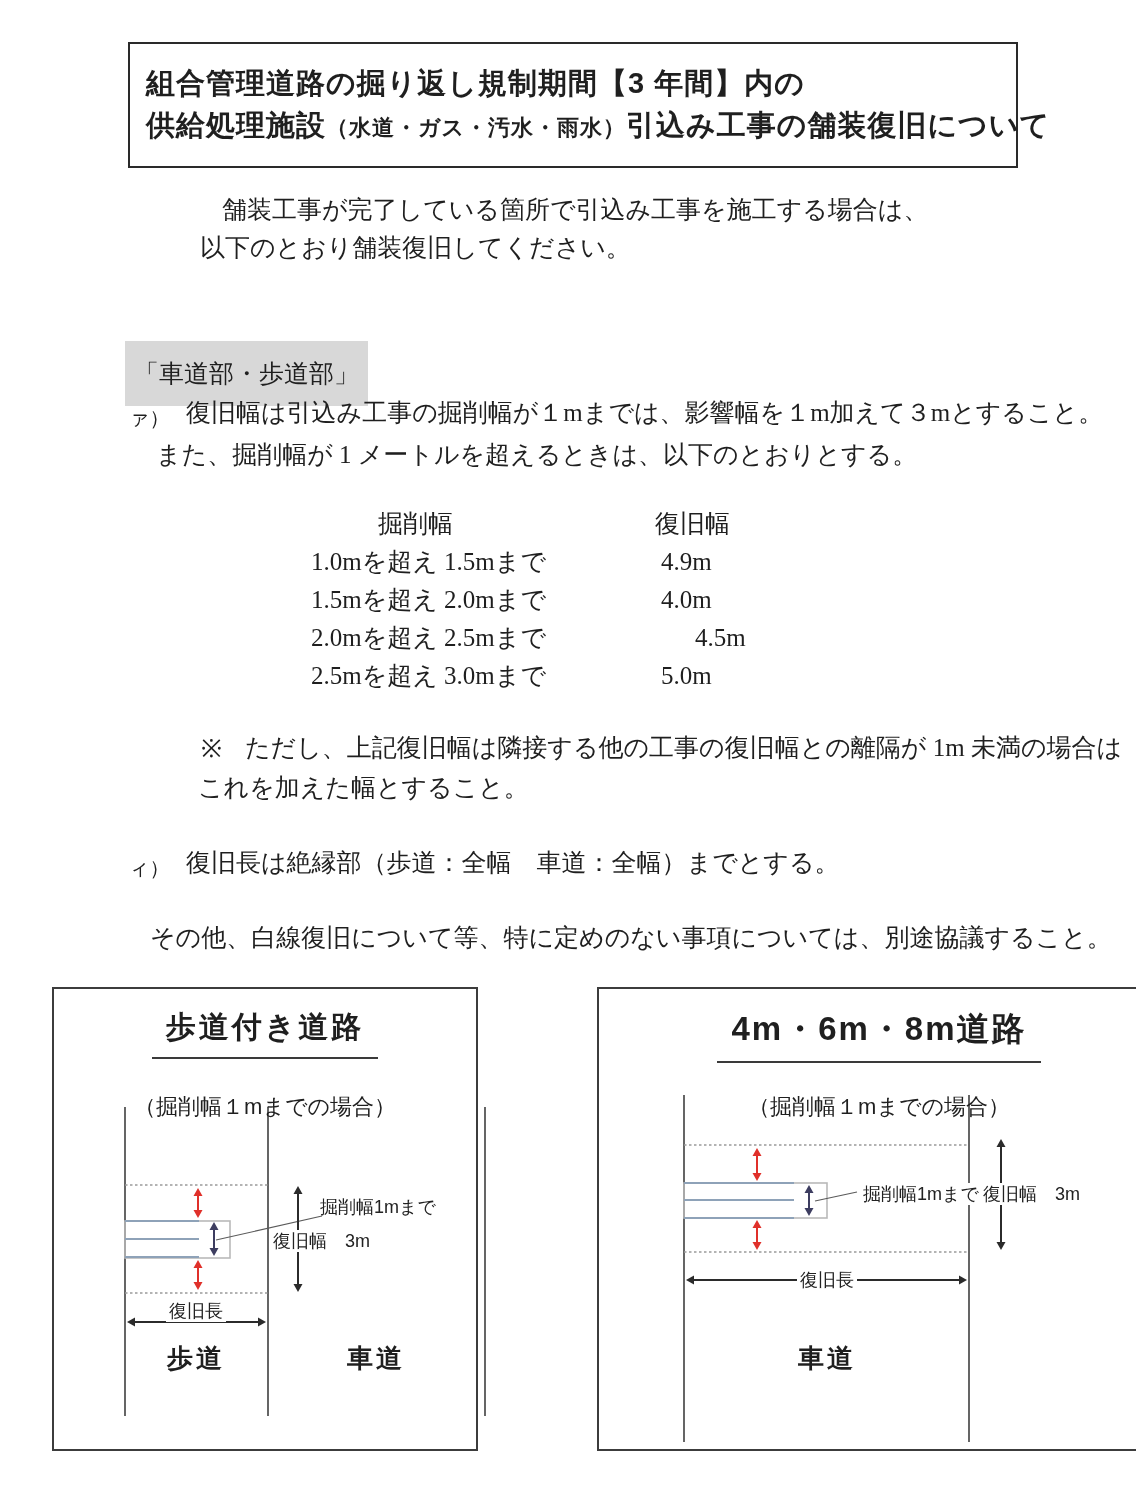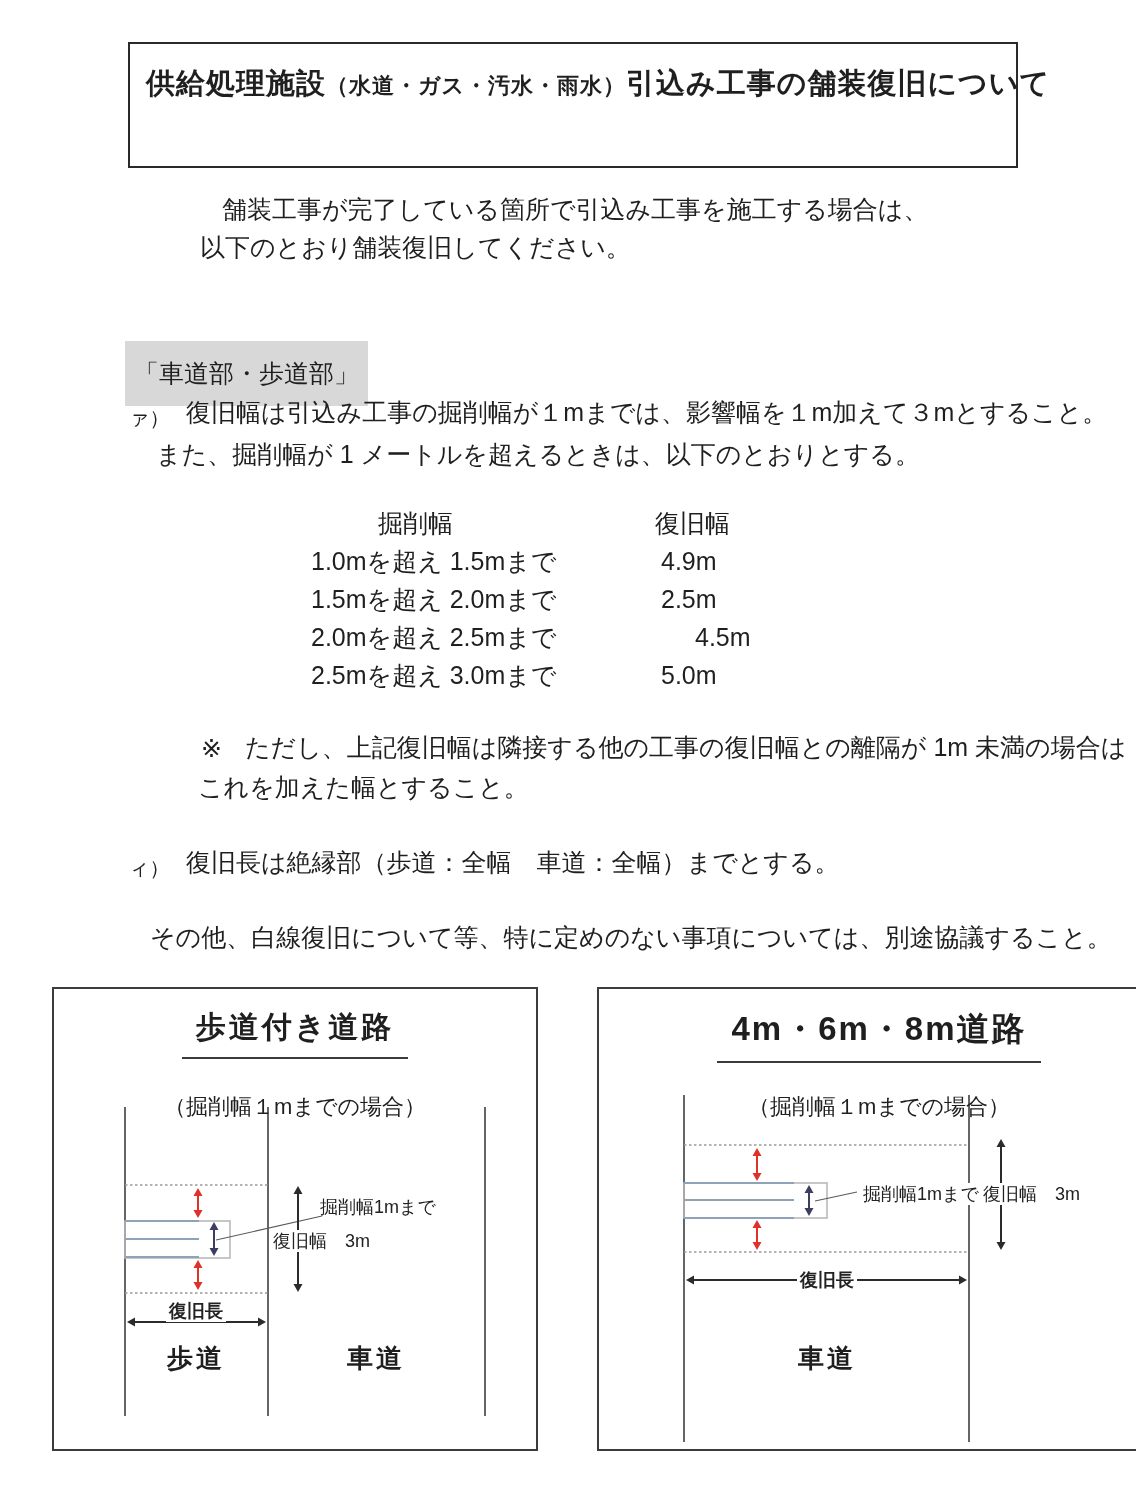--- a/index.html
+++ b/index.html
@@ -1,83 +1,84 @@
 <!DOCTYPE html>
 <html><head>
 <meta charset="utf-8">
 <style>
   html,body{margin:0;padding:0;background:#fff;}
   .page{position:relative;width:1136px;height:1487px;background:#ffffff;overflow:hidden;
         font-family:"Liberation Sans","DejaVu Sans",sans-serif;color:#1f1f1f;}
-  .abs{position:absolute;font-size:25px;line-height:33px;white-space:nowrap;}
+  .abs{position:absolute;font-size:25px;line-height:33px;white-space:nowrap;font-family:Liberation Serif, serif;}
   .small-marker{font-size:20px;}
   .title-box{position:absolute;left:128px;top:42px;width:890px;height:126px;
              border:2px solid #2a2a2a;box-sizing:border-box;padding:18px 0 0 16px;}
   .title-line{font-size:29px;font-weight:bold;line-height:42px;white-space:nowrap;letter-spacing:1px;}
   .title-paren{font-size:22px;}
   .section-header{position:absolute;left:125px;top:341px;background:#d8d8d8;
                   font-size:25px;padding:16px 9px;white-space:nowrap;}
   .dbox{position:absolute;top:987px;height:464px;border:2px solid #3c3c3c;box-sizing:border-box;background:#fff;}
   .dbox svg{position:absolute;left:0;top:0;}
   .dtitle-wrap{position:absolute;left:0;right:0;top:18px;text-align:center;}
   .dtitle{display:inline-block;font-size:30px;font-weight:bold;letter-spacing:3px;
           border-bottom:2px solid #3a3a3a;padding:0 14px 9px;white-space:nowrap;}
   .dtitle.big{font-size:33px;letter-spacing:2px;}
   .dsub{position:absolute;left:0;right:0;top:74px;text-align:center;font-size:22px;white-space:nowrap;margin-top:29px;}
   .dlabel{position:absolute;font-size:18px;color:#222;white-space:nowrap;line-height:22px;}
   .dlabel.bg{background:#ffffff;padding:0 3px;}
-  .center{transform:translateX(-50%);font-weight:bold;}
+  .center{transform:translateX(-50%);}
   .lane{position:absolute;font-size:26px;font-weight:bold;letter-spacing:3px;
         transform:translateX(-50%);white-space:nowrap;}
   .road{stroke:#3f3f3f;stroke-width:1.6;}
   .dash{stroke:#9b9b9b;stroke-width:1.6;stroke-dasharray:2.5 2.5;}
   .trench{fill:none;stroke:#b9b9b9;stroke-width:1.6;}
   .pipe{stroke:#8ea2b8;stroke-width:2;}
   .leader{stroke:#5a5a5a;stroke-width:1.1;}
 </style>
 </head>
 <body>
 
 <div class="page">
 
   <div class="title-box">
+    <div class="title-line">組合管理道路の掘り返し規制期間【3 年間】内の</div>
     <div class="title-line"><span>供給処理施設</span><span class="title-paren">（水道・ガス・汚水・雨水）</span><span>引込み工事の舗装復旧について</span></div>
   </div>
 
   <div class="abs" style="left:222px;top:193px">舗装工事が完了している箇所で引込み工事を施工する場合は、</div>
   <div class="abs" style="left:200px;top:231px">以下のとおり舗装復旧してください。</div>
 
   <div class="section-header">「車道部・歩道部」</div>
 
   <div class="abs small-marker" style="left:129px;top:402px">ァ）</div>
   <div class="abs" style="left:186px;top:396px">復旧幅は引込み工事の掘削幅が１mまでは、影響幅を１m加えて３mとすること。</div>
   <div class="abs" style="left:156px;top:438px">また、掘削幅が 1 メートルを超えるときは、以下のとおりとする。</div>
 
   <div class="abs" style="left:378px;top:507px">掘削幅</div>
   <div class="abs" style="left:655px;top:507px">復旧幅</div>
 
   <div class="abs" style="left:311px;top:545px">1.0mを超え 1.5mまで</div>
   <div class="abs" style="left:661px;top:545px">4.9m</div>
   <div class="abs" style="left:311px;top:583px">1.5mを超え 2.0mまで</div>
-  <div class="abs" style="left:661px;top:583px">2.5m</div>
+  <div class="abs" style="left:661px;top:583px">4.0m</div>
   <div class="abs" style="left:311px;top:621px">2.0mを超え 2.5mまで</div>
   <div class="abs" style="left:695px;top:621px">4.5m</div>
   <div class="abs" style="left:311px;top:659px">2.5mを超え 3.0mまで</div>
   <div class="abs" style="left:661px;top:659px">5.0m</div>
 
   <div class="abs" style="left:201px;top:732px">※</div>
   <div class="abs" style="left:245px;top:731px">ただし、上記復旧幅は隣接する他の工事の復旧幅との離隔が 1m 未満の場合は</div>
   <div class="abs" style="left:198px;top:771px">これを加えた幅とすること。</div>
 
   <div class="abs small-marker" style="left:129px;top:852px">ィ）</div>
   <div class="abs" style="left:186px;top:846px">復旧長は絶縁部（歩道：全幅　車道：全幅）までとする。</div>
 
   <div class="abs" style="left:150px;top:921px">その他、白線復旧について等、特に定めのない事項については、別途協議すること。</div>
 
-  <div class="dbox" style="left:52px;width:486px">
+  <div class="dbox" style="left:52px;width:426px">
     <svg width="490" height="460" viewBox="0 0 490 460">
       <line x1="71" y1="118" x2="71" y2="427" class="road"></line>
       <line x1="214" y1="118" x2="214" y2="427" class="road"></line>
       <line x1="431" y1="118" x2="431" y2="427" class="road"></line>
       <line x1="71" y1="196" x2="214" y2="196" class="dash"></line>
       <line x1="71" y1="304" x2="214" y2="304" class="dash"></line>
       <rect x="71" y="232" width="105" height="37" class="trench"></rect>
       <line x1="71" y1="232" x2="145" y2="232" class="pipe"></line>
       <line x1="71" y1="250" x2="145" y2="250" class="pipe"></line>
       <line x1="71" y1="268" x2="145" y2="268" class="pipe"></line>

